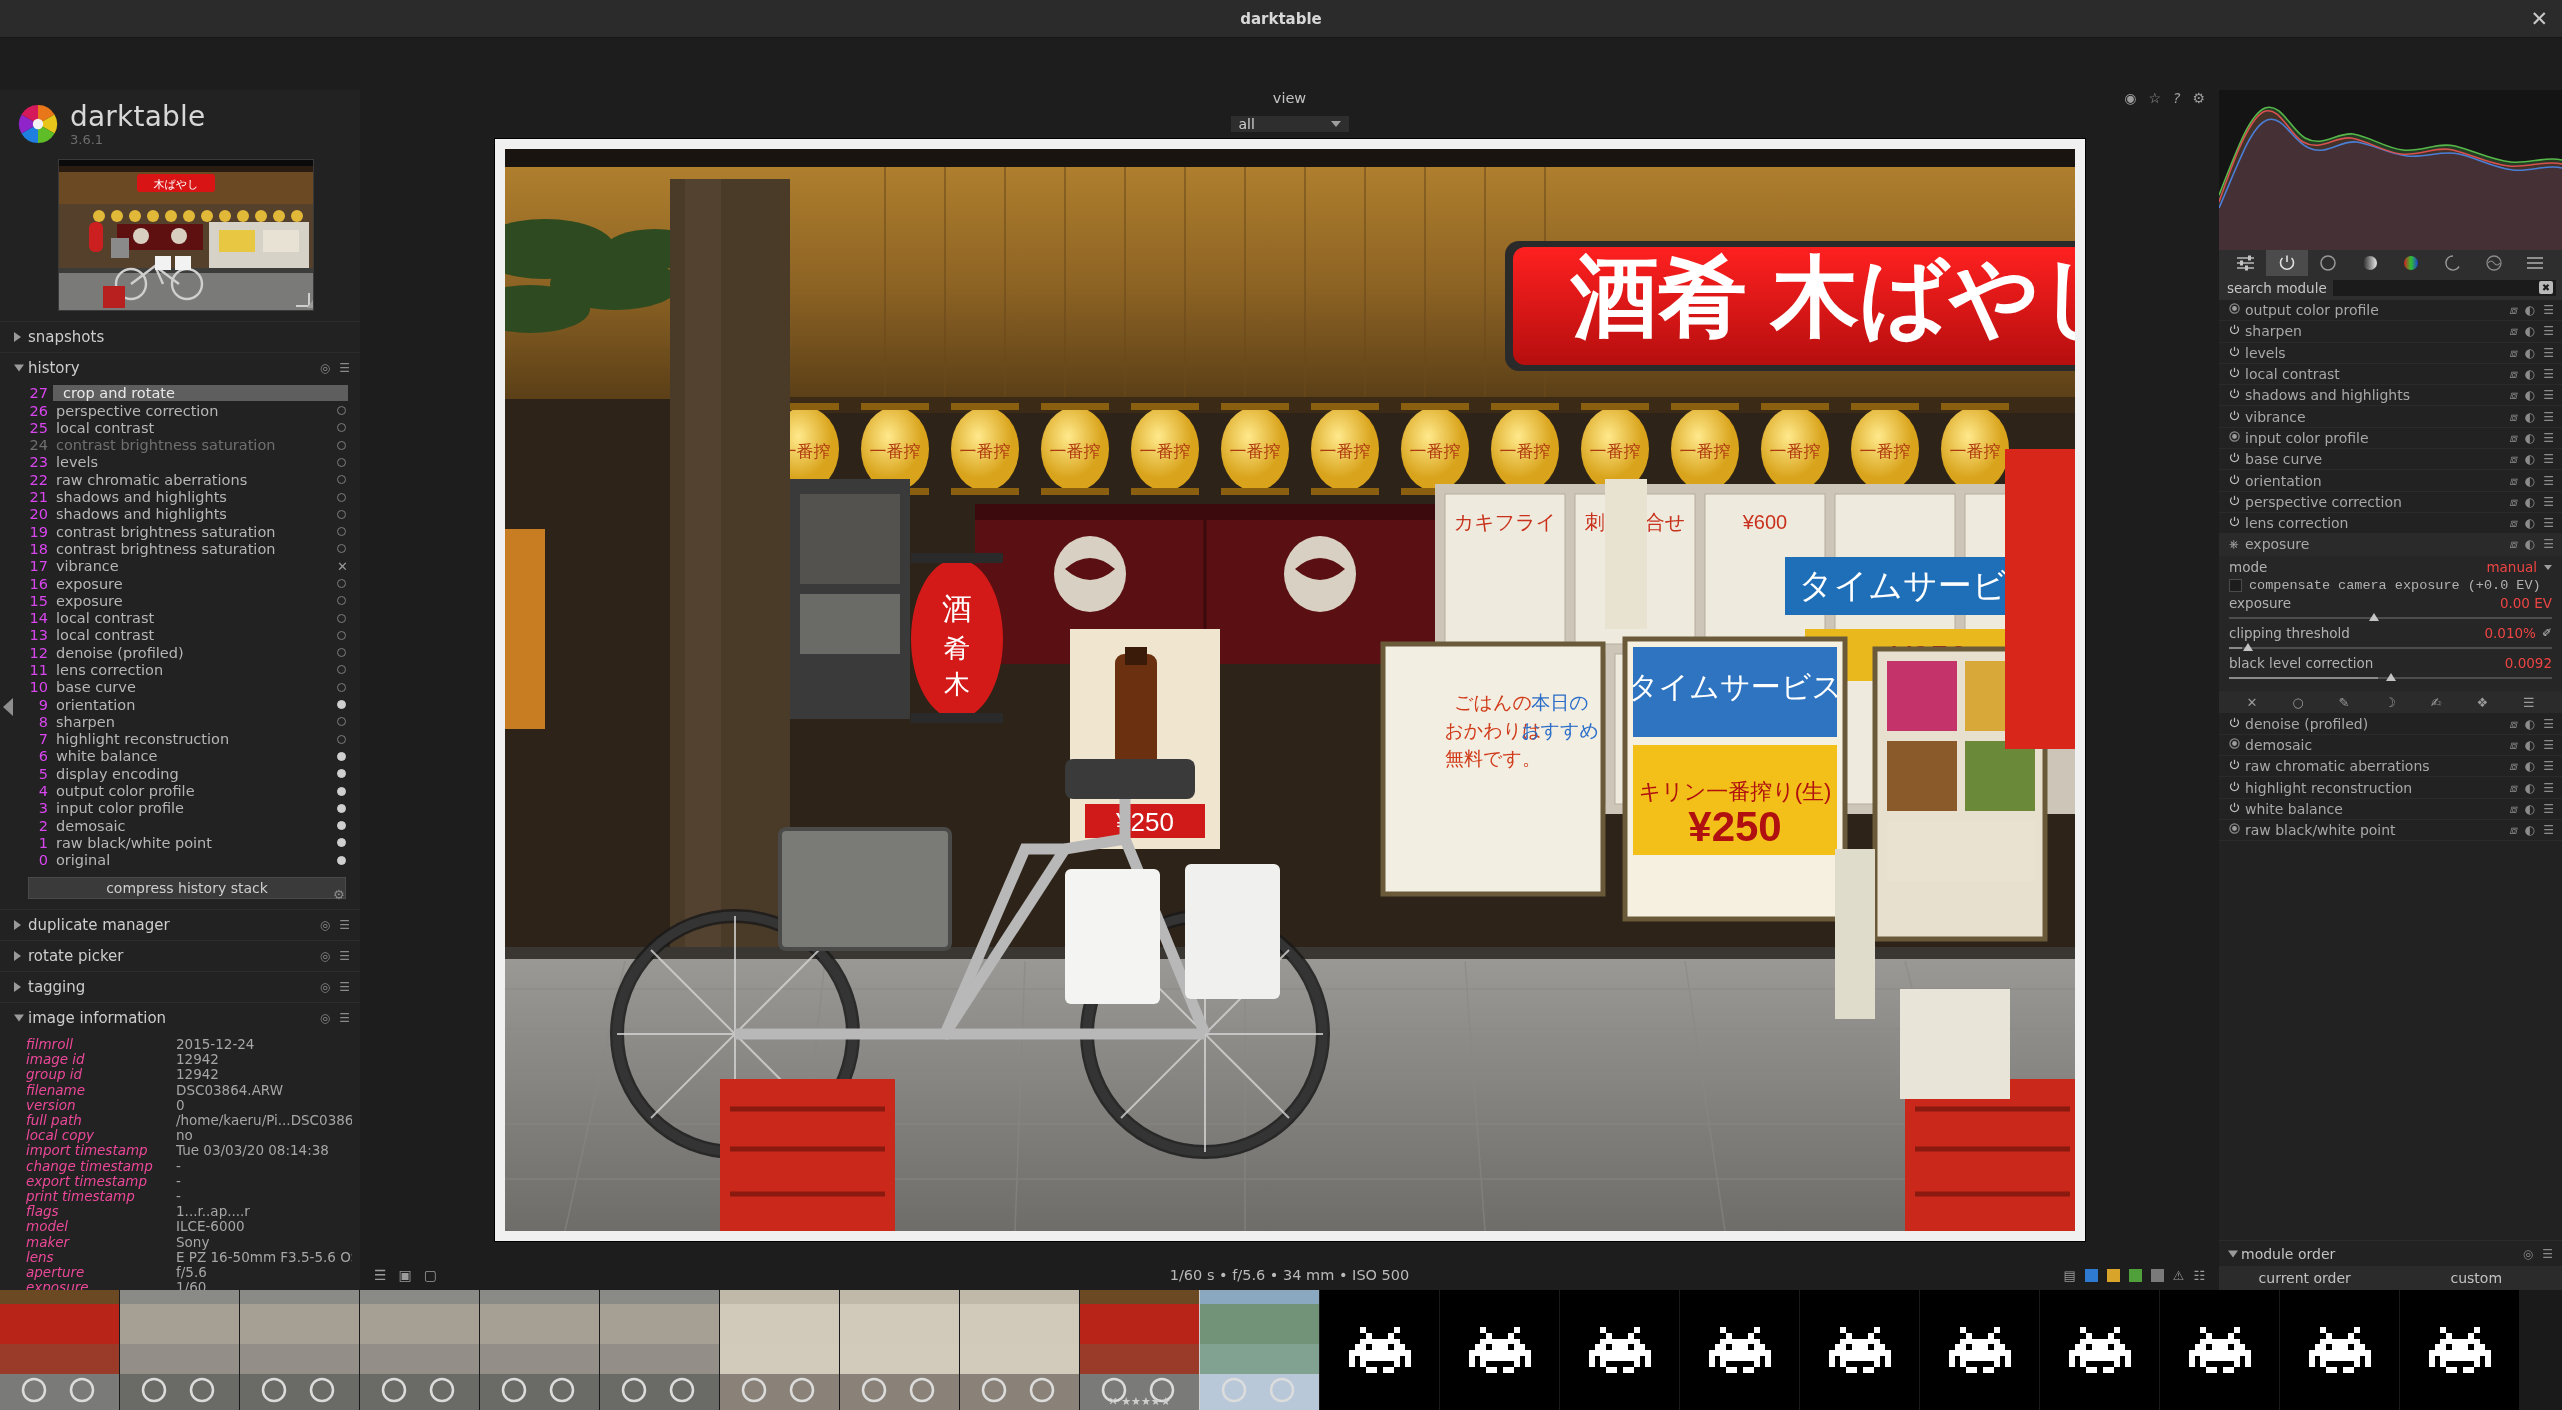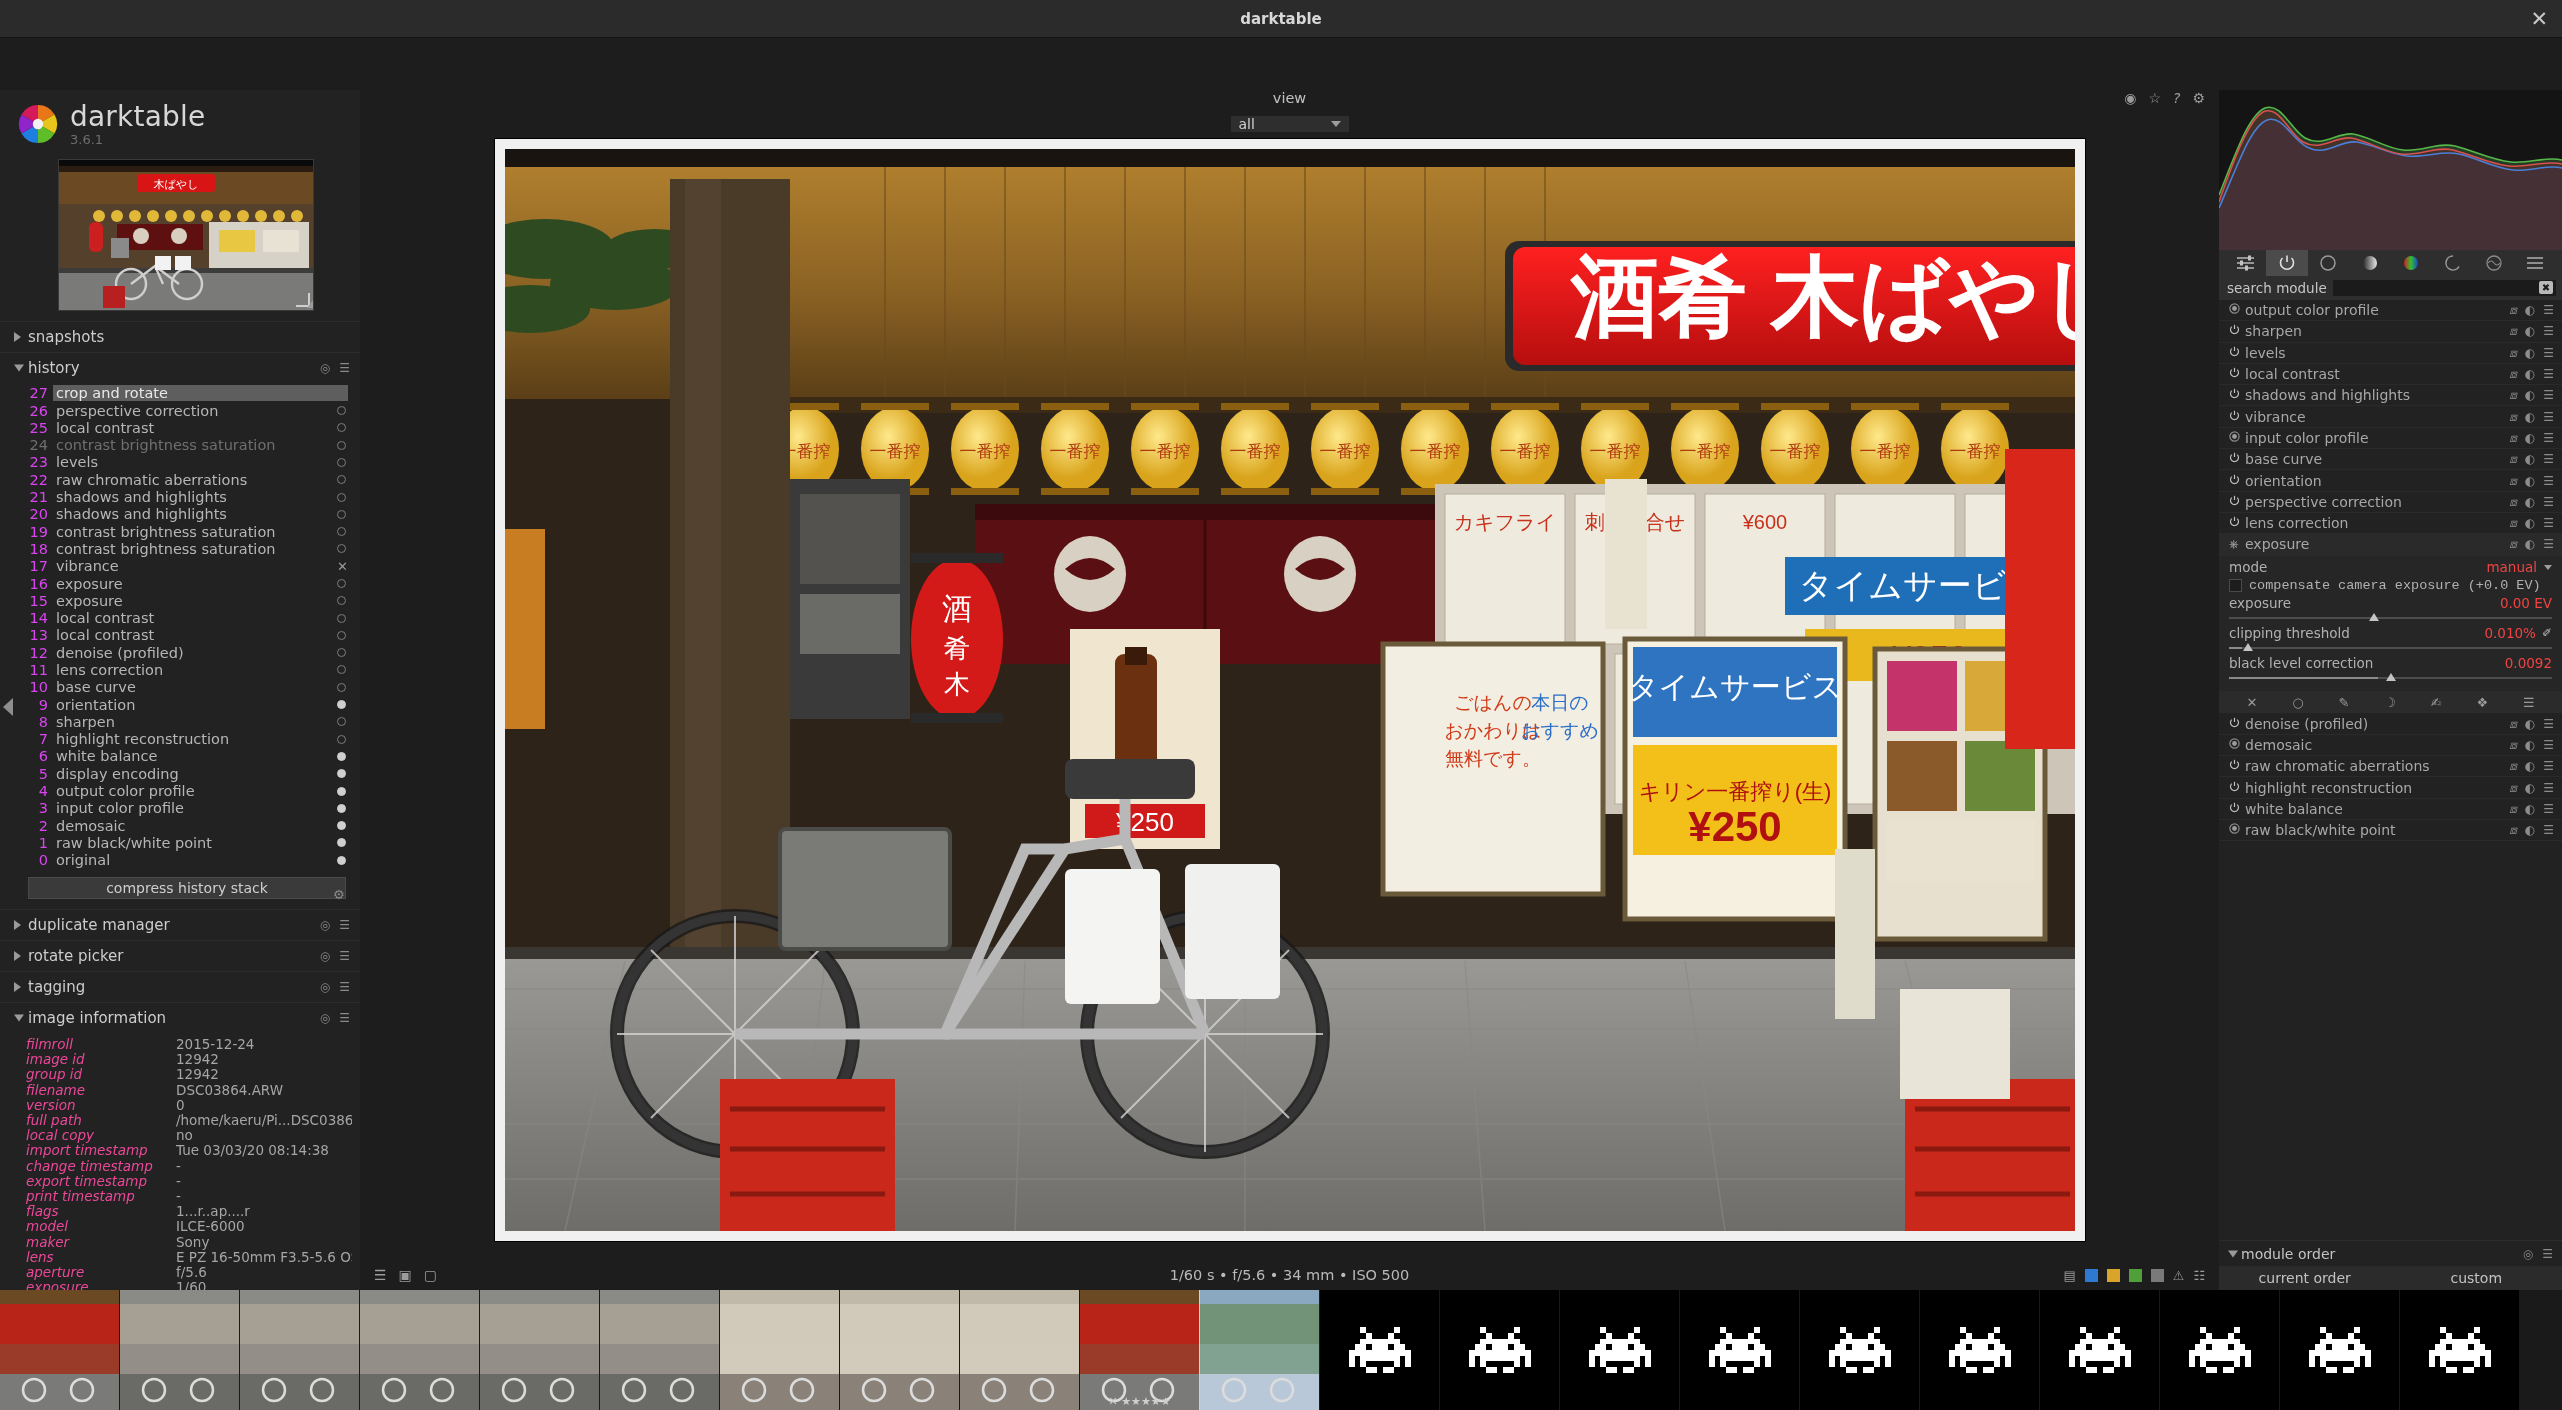--- a/index.html
+++ b/index.html
@@ -47,21 +47,21 @@
   .tri.collapsed { border-top:5px solid transparent;border-bottom:5px solid transparent;border-left:7px solid #9a9a9a; }
   .tri.expanded  { border-left:5px solid transparent;border-right:5px solid transparent;border-top:7px solid #9a9a9a; }
   .sec-head .hicons { position:absolute; right:10px; display:flex; gap:9px; color:#8a8a8a; font-size:12px; }
 
   
   #historyList { padding:2px 0 0 0; }
   .hrow { display:flex; align-items:center; height:17.3px; padding:0 12px 0 22px;
      font-size:14.5px; color:#b6b6b6; position:relative; cursor:pointer; }
   .hrow .num { width:26px; text-align:right; margin-right:8px; color:#d946ef; flex:0 0 26px; }
   .hrow .lbl { flex:1 1 auto; white-space:nowrap; overflow:hidden; }
-  .hrow.selected .lbl { background:#5e5e5e; color:#e8e8e8; padding:0 3px; margin-left:-3px; }
+  .hrow.selected .lbl { background:#5e5e5e; color:#e8e8e8; padding:0 10px; margin-left:-3px; }
   .hrow.dim .lbl, .hrow.dim .num { color:#6f6f6f; }
   .hrow .dot { position:absolute; right:14px; width:9px;height:9px;border-radius:50%;
      border:1px solid #7d7d7d; }
   .hrow .dot.filled { background:#cfcfcf; border-color:#cfcfcf; }
   .hrow .xmark { position:absolute; right:12px; color:#9a9a9a; font-size:13px; }
   #compressBtn { margin:8px 14px 10px 28px; height:22px; background:#3a3a3a; border:1px solid #4a4a4a;
      display:flex; align-items:center; justify-content:center; font-size:14px; color:#cfcfcf; cursor:pointer;
      position:relative; }
 
   

